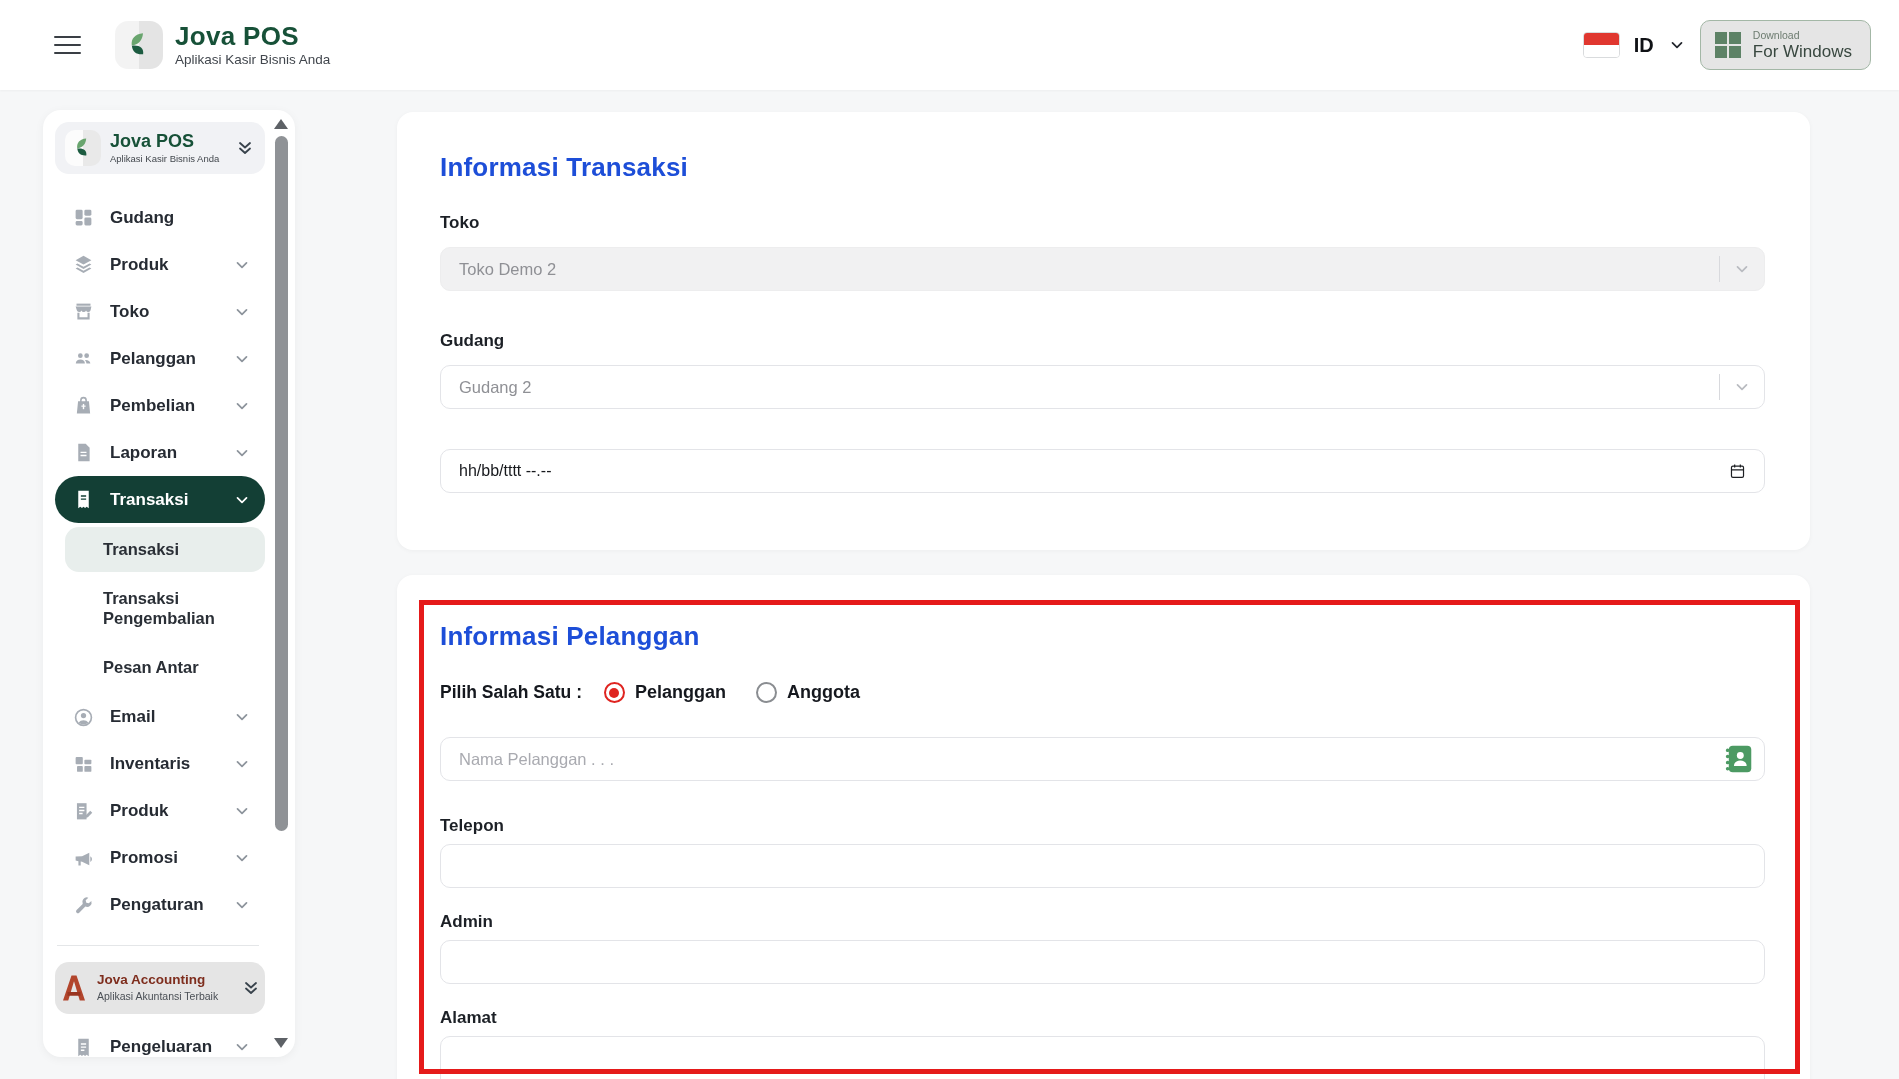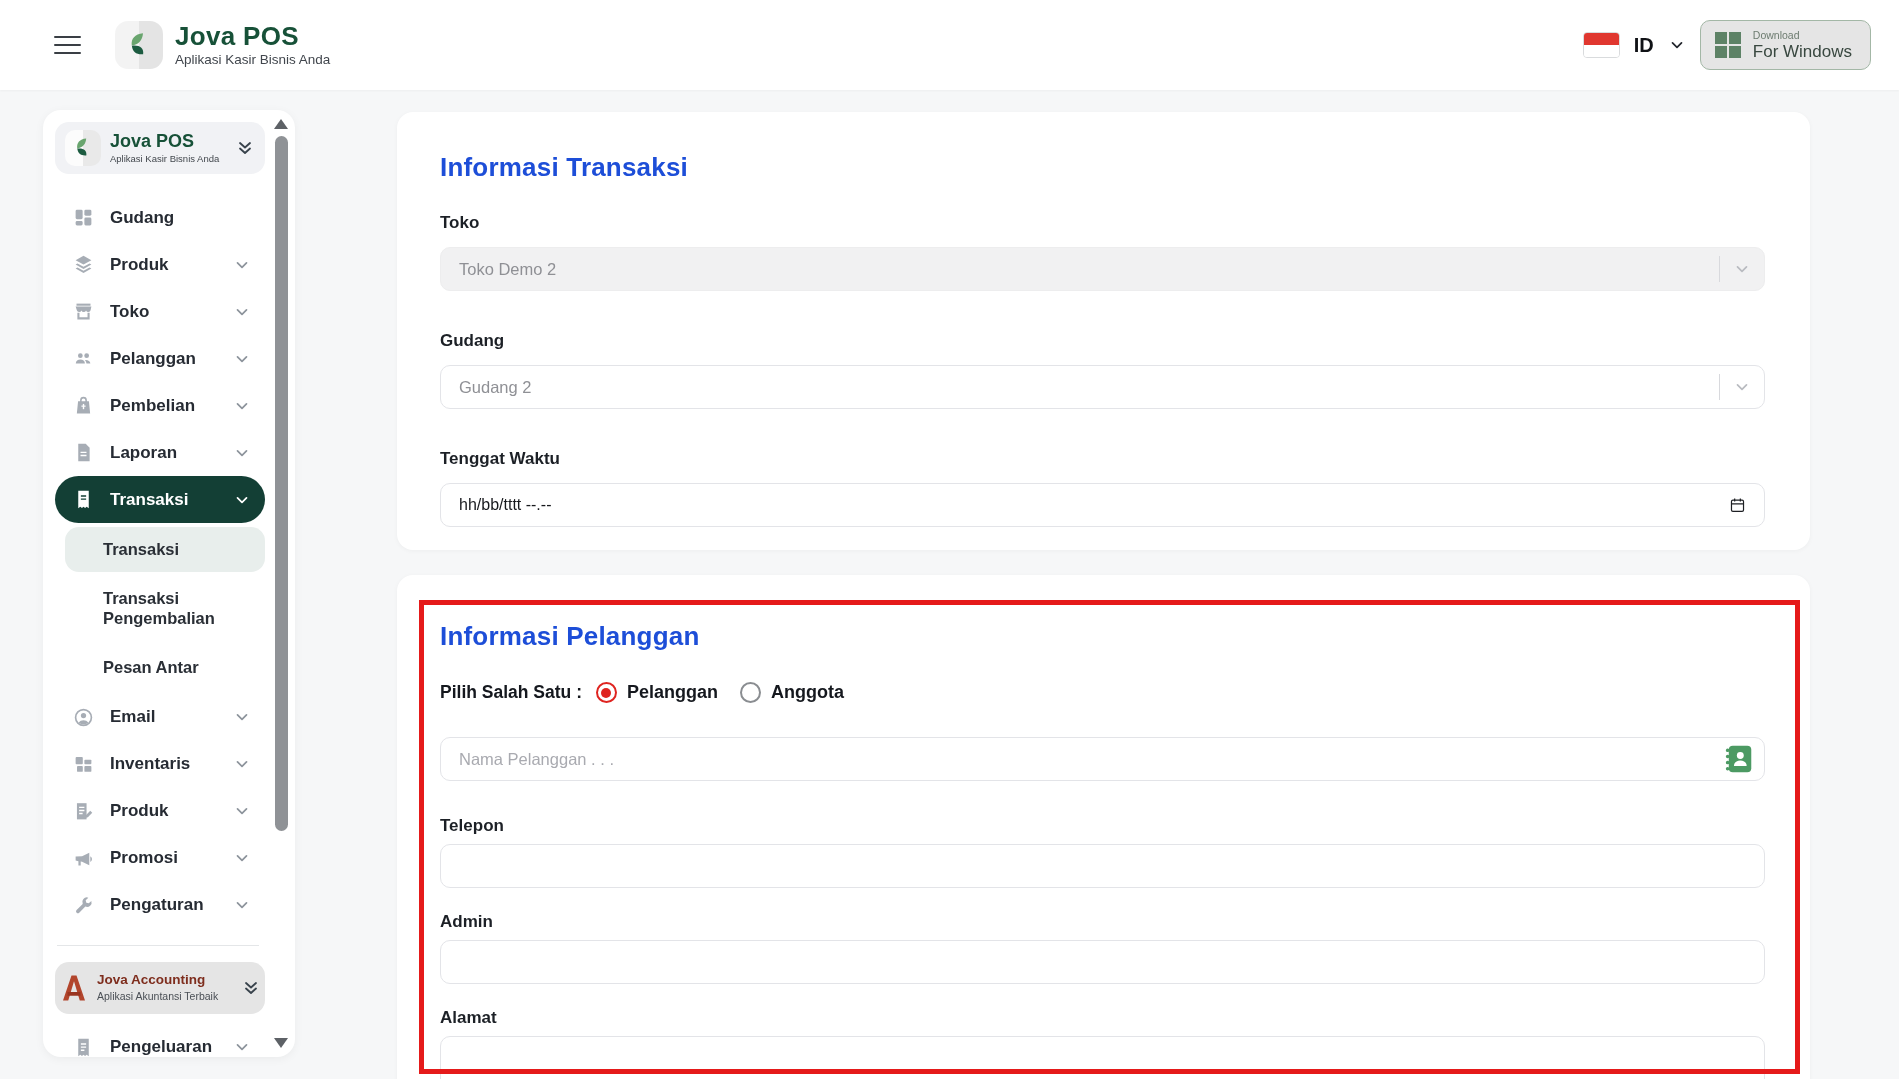--- a/index.html
+++ b/index.html
@@ -101,21 +101,21 @@
   .select .sel-right{ margin-left:auto; display:flex; align-items:center; height:100%; }
   .select .vline{ width:1px; height:26px; background:#d8d9dd; }
   .select .chev{ width:44px; height:18px; color:#b9bbc0; display:flex; justify-content:center; }
   .select .chev svg{ width:18px; height:18px; }
   .select.disabled{ background:#f1f1f2; border-color:#ededee; }
   .datetime{ justify-content:flex-start; color:#17191d; font-size:16px; cursor:text; }
   .datetime .cal{ margin-left:auto; width:17px; height:18px; color:#1d1f23; }
   .datetime .cal svg{ width:100%; height:100%; }
   input.control{ outline:none; color:#2a2e34; }
   input.control::placeholder{ color:#a9aab0; }
-  .radio-row{ display:flex; align-items:center; margin-bottom:34px; gap:0; }
+  .radio-row{ display:flex; align-items:center; margin-bottom:34px; gap:8px; }
   .choose-lbl{ font-size:17.5px; font-weight:600; color:#15181e; margin-right:14px; }
   .radio-opt{ display:flex; align-items:center; gap:10px; margin-right:22px; cursor:pointer; }
   .radio-dot{ width:21px; height:21px; border-radius:50%; border:2px solid #8a8d91; position:relative; background:#fff; }
   .radio-dot.sel{ border-color:#df2420; }
   .radio-dot.sel::after{ content:""; position:absolute; left:3.5px; top:3.5px; width:10px; height:10px; border-radius:50%; background:#df2420; }
   .radio-lbl{ font-size:18px; font-weight:600; color:#15181e; }
   .name-wrap{ position:relative; margin-bottom:35px; }
   .name-wrap input{ width:100%; }
   .contact-ic{ position:absolute; right:12px; top:7px; width:30px; height:30px; cursor:pointer; }
   .contact-ic svg{ width:100%; height:100%; }
@@ -415,21 +415,20 @@
               <span class="chev">
                 <svg viewBox="0 0 24 24" fill="none">
                   <path d="M6 9.2l6 6 6-6" stroke="currentColor" stroke-width="2.3" stroke-linecap="round" stroke-linejoin="round"></path>
                 </svg>
               </span>
             </span>
         </div>
       </div>
 
       <div class="group">
-        <label class="f-label">Tenggat Waktu</label>
         <div class="control datetime">
           <span>hh/bb/tttt --.--</span>
           <span class="cal"><svg viewBox="0 0 24 24" fill="none" stroke="#1d1f23" stroke-width="1.7">
                 <rect x="3.5" y="5" width="17" height="16" rx="2"></rect>
                 <path d="M8 2.8V7M16 2.8V7M3.5 10.5h17"></path>
               </svg></span>
         </div>
       </div>
     </section>
 

